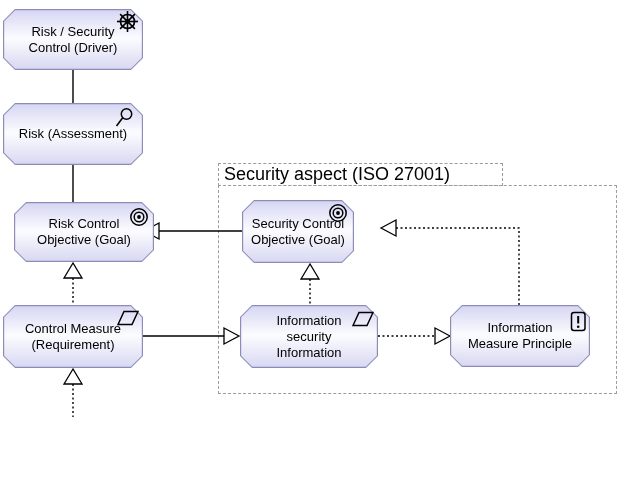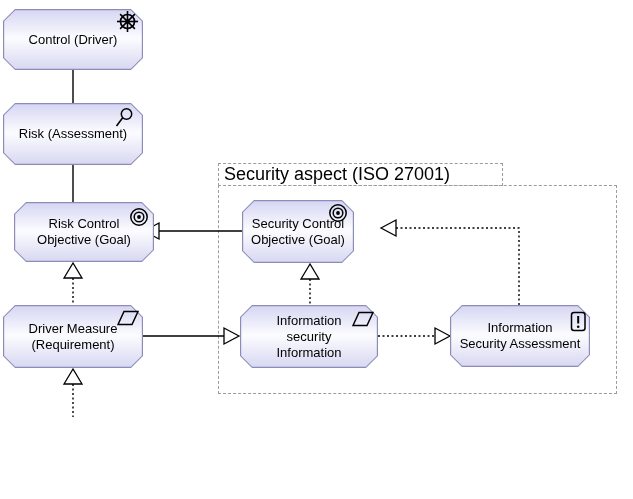--- a/index.html
+++ b/index.html
@@ -81,20 +81,21 @@
     <polygon points="450,336 435,328 435,344" fill="#fff" stroke="#000" stroke-width="1.3"></polygon>
 
     <polyline points="396,228 519,228 519,305" fill="none" stroke="#000" stroke-width="1.4" stroke-dasharray="2 2.5"></polyline>
     <polygon points="381,228 396,220 396,236" fill="#fff" stroke="#000" stroke-width="1.3"></polygon>
   </svg>
 
   <div class="node" style="left:3px;top:9px;width:140px;height:61px;">
     <div class="oct-border"></div>
     <div class="oct-fill"></div>
     <div class="node-label">
+      <span>Risk / Security</span>
       <span>Control (Driver)</span>
     </div>
     <svg class="node-icon" style="right:3px;top:0px;" width="25" height="25" viewBox="0 0 25 25">
       <circle cx="12.5" cy="12.5" r="7" fill="none" stroke="#000" stroke-width="1.7"></circle>
       <line x1="12.5" y1="2" x2="12.5" y2="23" stroke="#000" stroke-width="1.6"></line>
       <line x1="2" y1="12.5" x2="23" y2="12.5" stroke="#000" stroke-width="1.6"></line>
       <line x1="5.1" y1="5.1" x2="19.9" y2="19.9" stroke="#000" stroke-width="1.6"></line>
       <line x1="19.9" y1="5.1" x2="5.1" y2="19.9" stroke="#000" stroke-width="1.6"></line>
       <circle cx="12.5" cy="12.5" r="2.4" fill="#000"></circle>
     </svg>
@@ -123,21 +124,21 @@
       <circle cx="10" cy="10" r="8.2" fill="none" stroke="#000" stroke-width="1.5"></circle>
       <circle cx="10" cy="10" r="4.8" fill="none" stroke="#000" stroke-width="1.5"></circle>
       <circle cx="10" cy="10" r="1.9" fill="#000"></circle>
     </svg>
   </div>
 
   <div class="node" style="left:3px;top:305px;width:140px;height:63px;">
     <div class="oct-border"></div>
     <div class="oct-fill"></div>
     <div class="node-label">
-      <span>Driver Measure</span>
+      <span>Control Measure</span>
       <span>(Requirement)</span>
     </div>
     <svg class="node-icon" style="right:4px;top:5px;" width="22" height="16" viewBox="0 0 22 16">
       <polygon points="1,14.5 15,14.5 21,1.5 7,1.5" fill="none" stroke="#000" stroke-width="1.5"></polygon>
     </svg>
   </div>
 
 
   <div class="node" style="left:242px;top:200px;width:112px;height:63px;">
     <div class="oct-border"></div>
@@ -164,21 +165,21 @@
     <svg class="node-icon" style="right:4px;top:6px;" width="22" height="16" viewBox="0 0 22 16">
       <polygon points="1,14.5 15,14.5 21,1.5 7,1.5" fill="none" stroke="#000" stroke-width="1.5"></polygon>
     </svg>
   </div>
 
   <div class="node" style="left:450px;top:305px;width:140px;height:62px;">
     <div class="oct-border"></div>
     <div class="oct-fill"></div>
     <div class="node-label">
       <span>Information</span>
-      <span>Security Assessment</span>
+      <span>Measure Principle</span>
     </div>
     <svg class="node-icon" style="right:3px;top:6px;" width="17" height="21" viewBox="0 0 17 21">
       <rect x="1.5" y="1.5" width="13.5" height="18" rx="2.5" fill="none" stroke="#000" stroke-width="1.5"></rect>
       <line x1="8.2" y1="5" x2="8.2" y2="12.5" stroke="#000" stroke-width="2"></line>
       <circle cx="8.2" cy="15.8" r="1.3" fill="#000"></circle>
     </svg>
   </div>
 
 </div>
 

